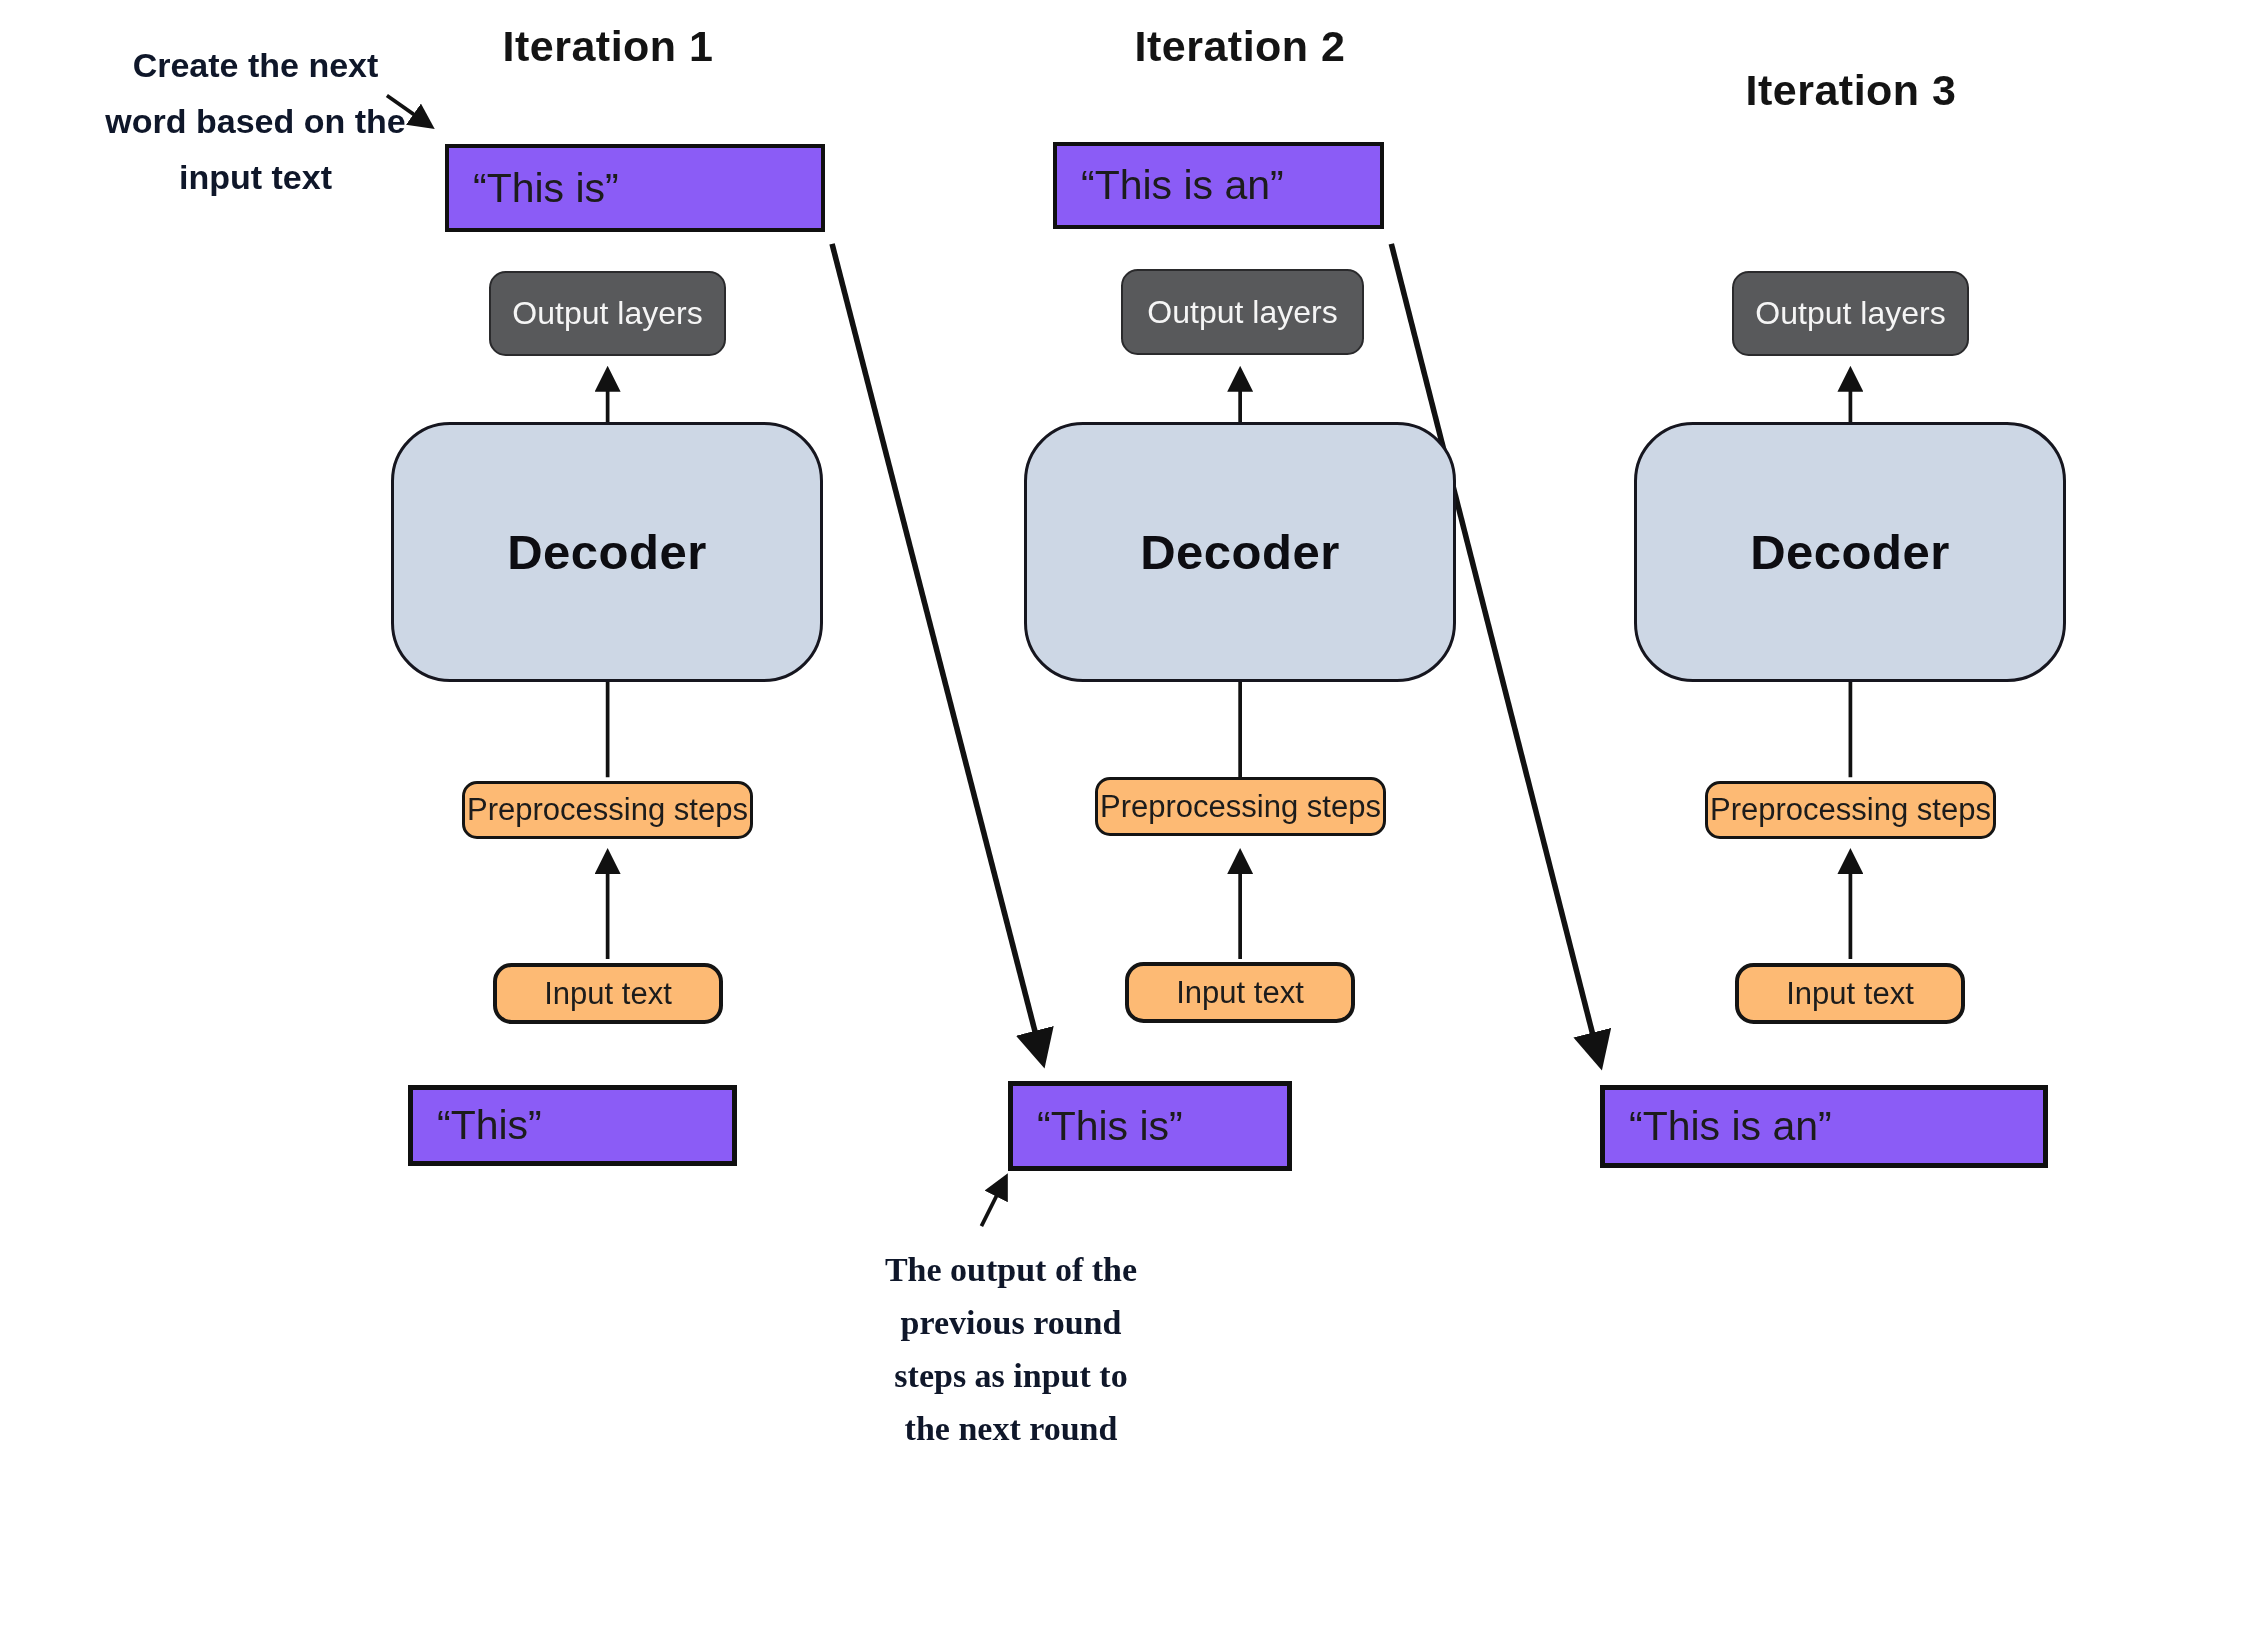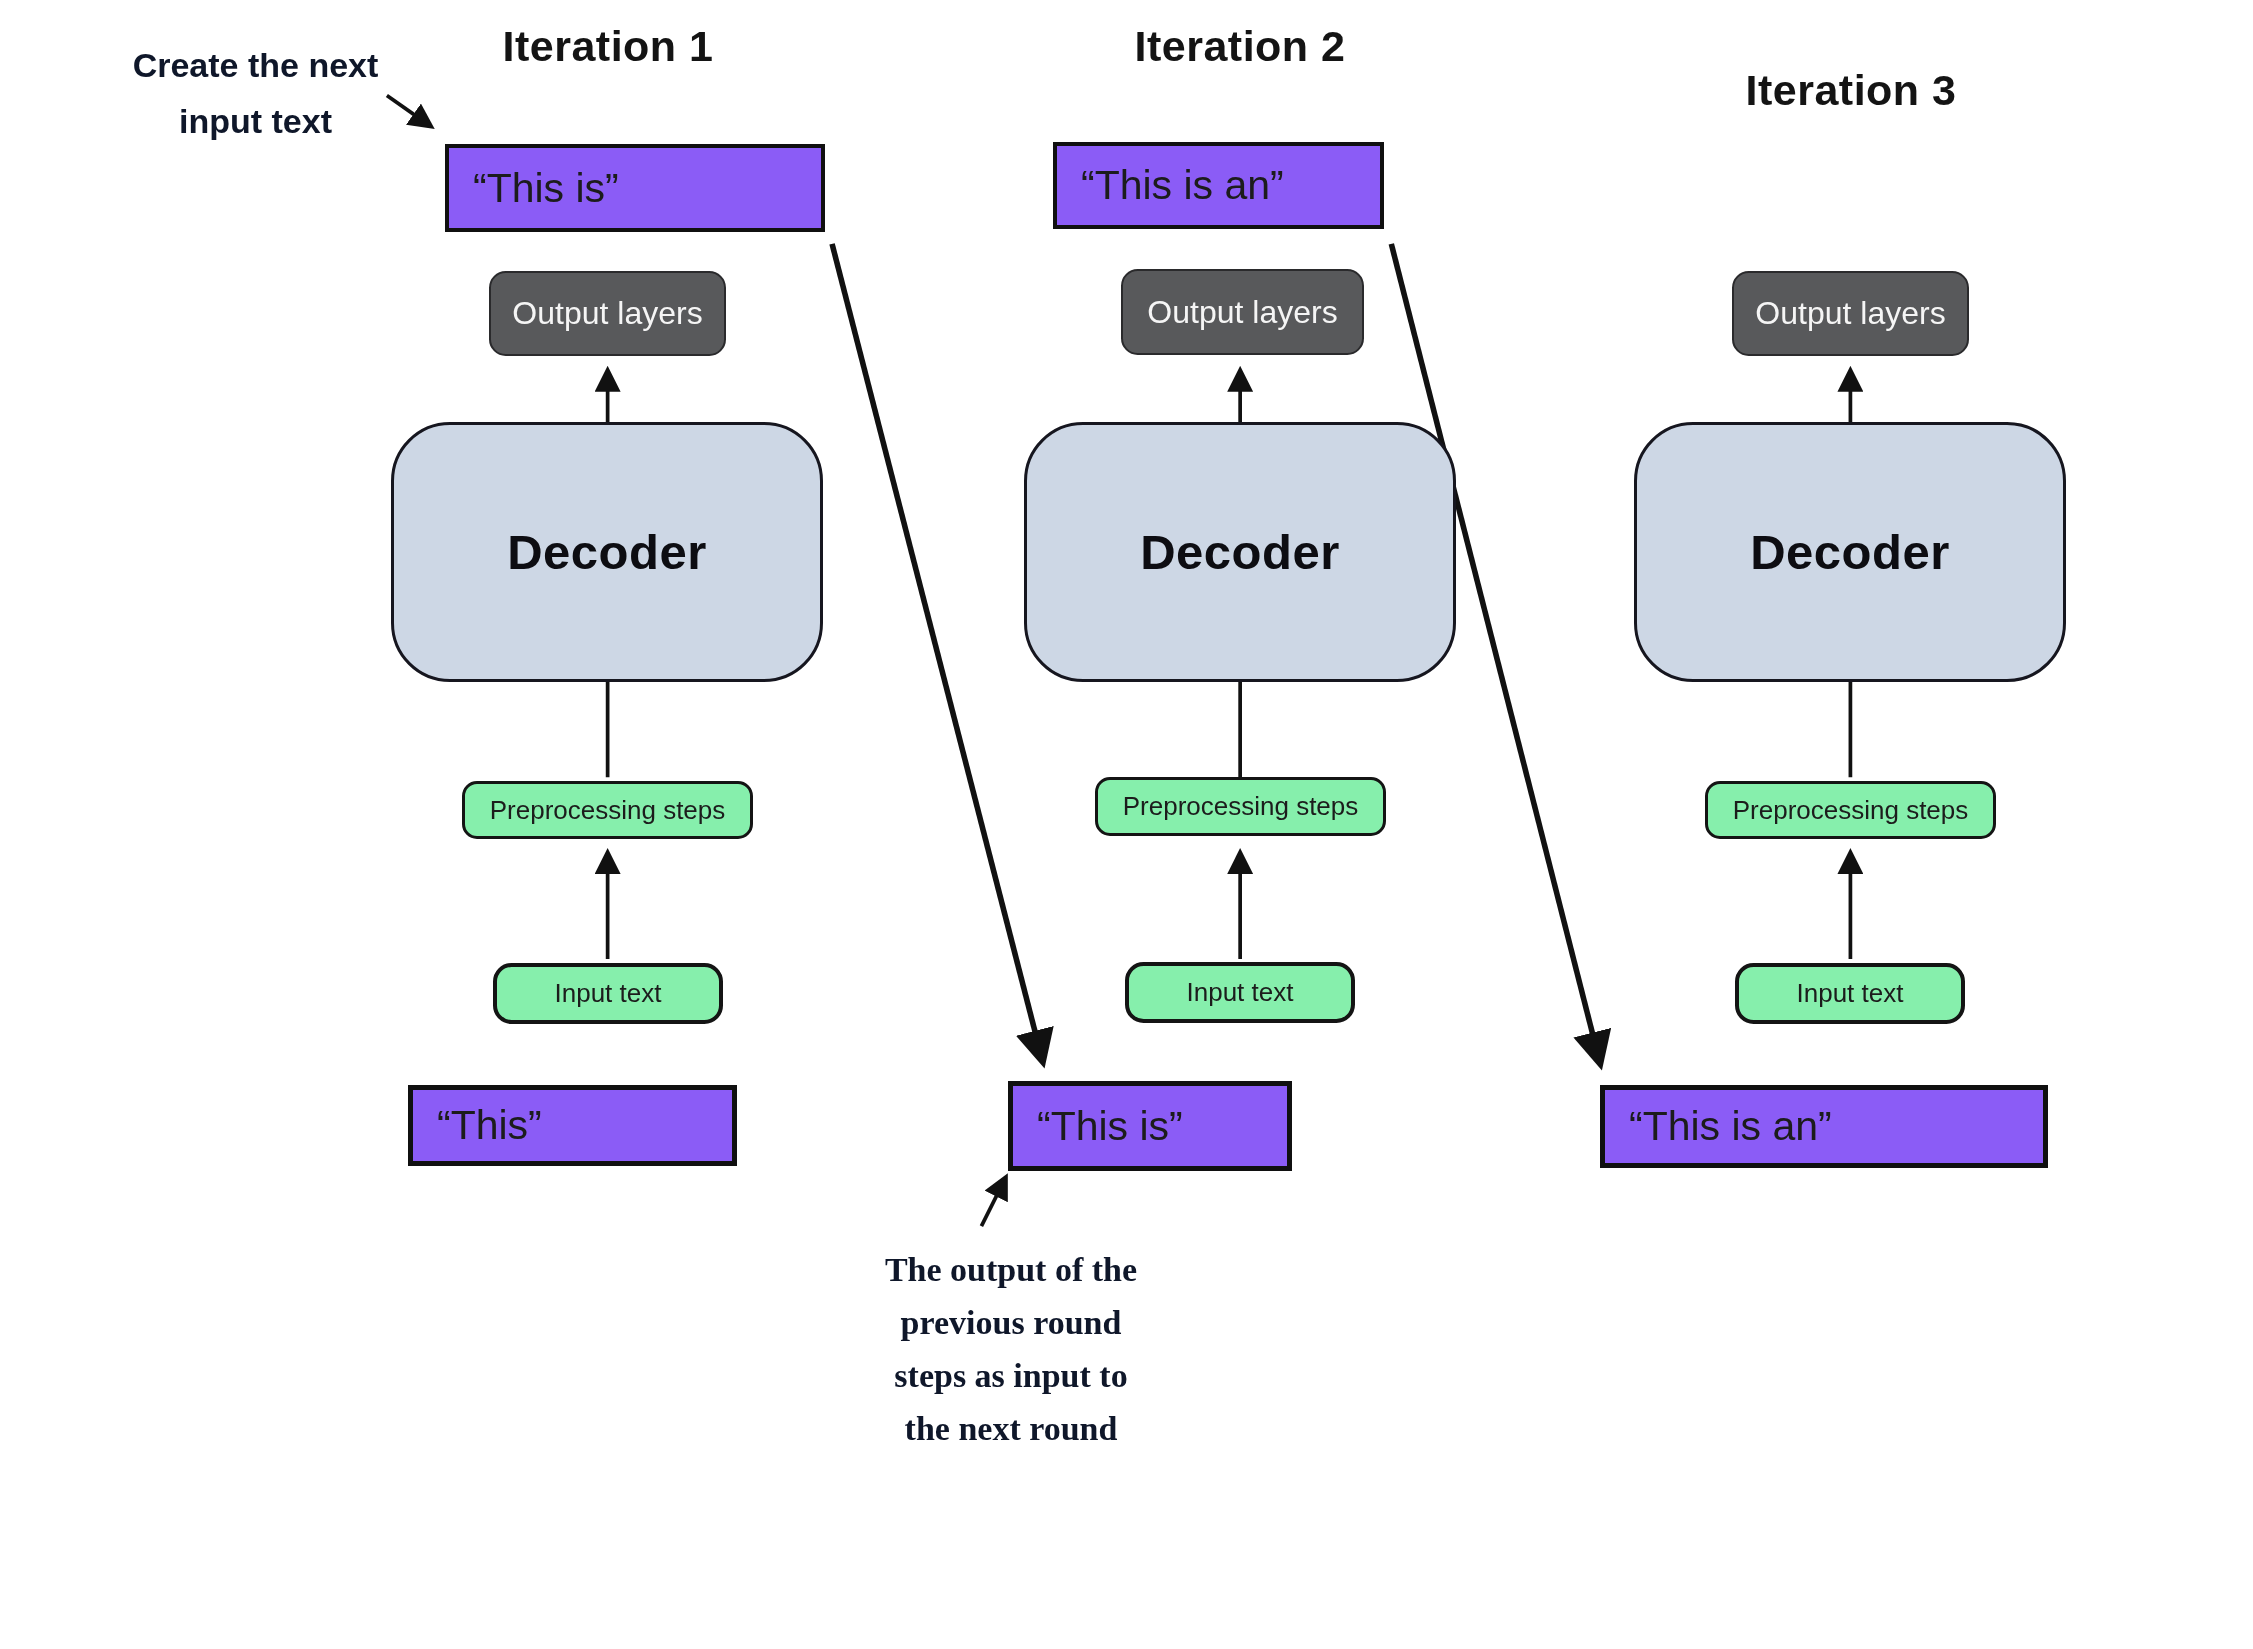--- a/index.html
+++ b/index.html
@@ -23,23 +23,23 @@
     position:absolute;border-radius:16.7px;border:2.8px solid #2a2a2c;
     display:flex;align-items:center;justify-content:center;box-sizing:border-box;
     font-size:32px;color:#f5f5f5;
   }
   .decoder{
     position:absolute;border-radius:59px;border:3.7px solid #16161f;
     display:flex;align-items:center;justify-content:center;box-sizing:border-box;
     font-size:49px;font-weight:bold;color:#0d0d12;letter-spacing:0.5px;
   }
   .pill{
-    position:absolute;background:#86efac;border:3.7px solid #141414;border-radius:15px;
+    position:absolute;background:#fdba74;border:3.7px solid #141414;border-radius:15px;
     display:flex;align-items:center;justify-content:center;box-sizing:border-box;
-    font-size:26px;color:#1c1c1c;white-space:nowrap;
+    font-size:31px;color:#1c1c1c;white-space:nowrap;
   }
   .pill.input{border-width:4.6px;border-radius:18.6px;}
   .note{
     position:absolute;text-align:center;font-weight:bold;
     font-size:34px;line-height:56px;color:#0f172a;
   }
   .note.bottom{line-height:53px;}
   #caption{
     position:absolute;left:15px;top:1527px;width:2230px;
     font-size:40px;line-height:1.42;white-space:pre-wrap;
@@ -71,20 +71,21 @@
 
     <line x1="897" y1="263" x2="1124" y2="1144" stroke-width="6" marker-end="url(#ah)"></line>
     <line x1="1500" y1="263" x2="1725" y2="1146" stroke-width="6" marker-end="url(#ah)"></line>
 
     <line x1="417" y1="103" x2="464" y2="136" stroke-width="4" marker-end="url(#ah)"></line>
     <line x1="1058" y1="1322" x2="1084" y2="1270" stroke-width="4" marker-end="url(#ah)"></line>
   </svg>
 
   <div class="note" style="left:70px;top:37px;width:371px;">
     <div>Create the next</div>
+    <div>word based on the</div>
     <div>input text</div>
   </div>
 
   <div class="iter-title" style="left:376px;top:22px;">Iteration 1</div>
   <div class="iter-title" style="left:1008px;top:22px;">Iteration 2</div>
   <div class="iter-title" style="left:1619px;top:22px;margin-top:44px;">Iteration 3</div>
 
   <div class="qbox" style="left:445px;top:144px;width:380px;height:88px;">“This is”</div>
   <div class="qbox" style="left:1053px;top:142px;width:331px;height:87px;">“This is an”</div>
 

